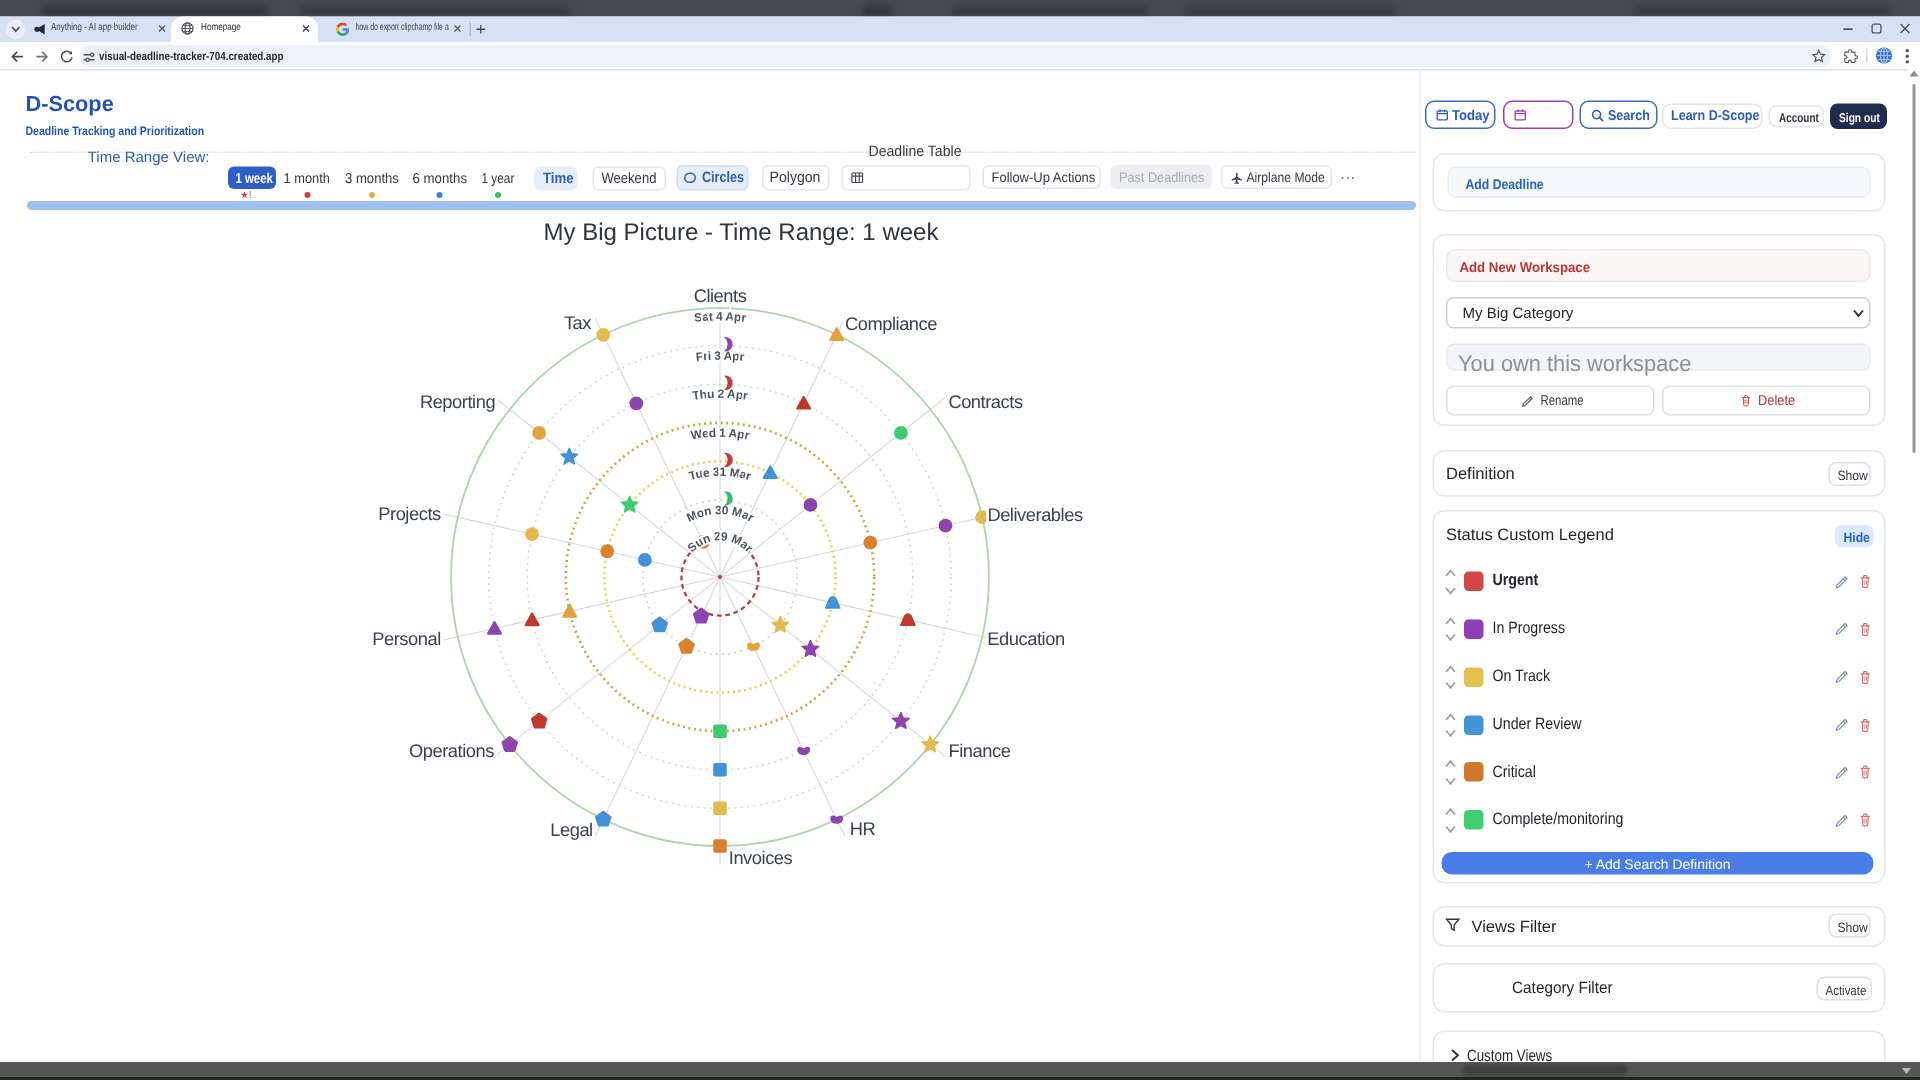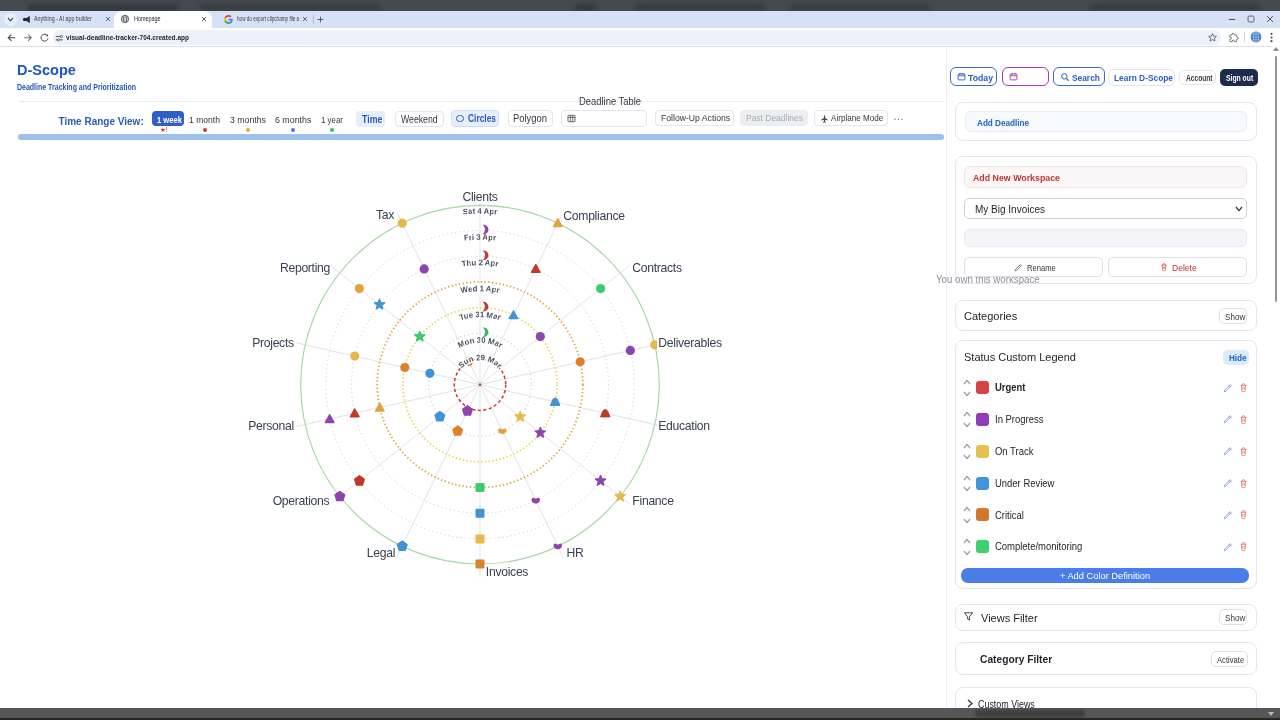--- a/index.html
+++ b/index.html
@@ -116,21 +116,21 @@
       <path d="M15.5 15.5 L21 21" stroke="#2a5cc0" stroke-width="2.6"></path>
     </svg>
 <div class="abs" style="left:1072px;top:71.5px;font-size:9.5px;font-weight:bold;color:#2a5cc0;white-space:nowrap;"><span style="display:inline-block;transform:scaleX(0.88);transform-origin:0 50%">Search</span></div>
 <div class="abs" style="left:1108px;top:69px;width:67px;height:16.5px;background:#fff;border:1px solid #e2e5ea;border-radius:6px;"></div>
 <div class="abs" style="left:1114px;top:72px;font-size:9.5px;font-weight:bold;color:#2a5cc0;white-space:nowrap;"><span style="display:inline-block;transform:scaleX(0.88);transform-origin:0 50%">Learn D-Scope</span></div>
 <div class="abs" style="left:1179px;top:69.5px;width:37px;height:15.5px;background:#fff;border:1px solid #e4e6ea;border-radius:5px;"></div>
 <div class="abs" style="left:1186px;top:72.8px;font-size:8.5px;font-weight:bold;color:#32373f;white-space:nowrap;"><span style="display:inline-block;transform:scaleX(0.78);transform-origin:0 50%">Account</span></div>
 <div class="abs" style="left:1220px;top:69px;width:38px;height:16.5px;background:#1d2b4d;border-radius:5px;"></div>
 <div class="abs" style="left:1225.5px;top:72.6px;font-size:8.5px;font-weight:bold;color:#fff;white-space:nowrap;"><span style="display:inline-block;transform:scaleX(0.8);transform-origin:0 50%">Sign out</span></div>
 <div class="abs" style="left:20px;top:101px;width:924px;border-top:1px dotted #d7dbe2"></div>
-<div class="abs" style="left:58.5px;top:116px;font-size:10px;font-weight:bold;color:#2a5cb4;white-space:nowrap;">Time Range View:</div>
+<div class="abs" style="left:58.5px;top:100px;font-size:10px;font-weight:normal;color:#2a5cb4;white-space:nowrap;">Time Range View:</div>
 <div class="abs" style="left:151.5px;top:110.5px;width:32px;height:15.5px;background:#2e5ec6;border-radius:4px;"></div>
 <div class="abs" style="left:156.5px;top:113.8px;font-size:9.5px;font-weight:bold;color:#fff;white-space:nowrap;"><span style="display:inline-block;transform:scaleX(0.8);transform-origin:0 50%">1 week</span></div>
 <div class="abs" style="left:160px;top:125.5px;font-size:6.5px;font-weight:normal;color:#d23b3b;white-space:nowrap;">★!</div>
 <div class="abs" style="left:189px;top:113.8px;font-size:9.5px;font-weight:normal;color:#33383f;white-space:nowrap;"><span style="display:inline-block;transform:scaleX(0.9);transform-origin:0 50%">1 month</span></div>
 <div class="abs" style="left:202.5px;top:127.5px;width:4.5px;height:4.5px;background:#d23b3b;border-radius:3px;"></div>
 <div class="abs" style="left:229.5px;top:113.8px;font-size:9.5px;font-weight:normal;color:#33383f;white-space:nowrap;"><span style="display:inline-block;transform:scaleX(0.92);transform-origin:0 50%">3 months</span></div>
 <div class="abs" style="left:245.5px;top:127.5px;width:4.5px;height:4.5px;background:#e0b23c;border-radius:3px;"></div>
 <div class="abs" style="left:274.5px;top:113.8px;font-size:9.5px;font-weight:normal;color:#33383f;white-space:nowrap;"><span style="display:inline-block;transform:scaleX(0.93);transform-origin:0 50%">6 months</span></div>
 <div class="abs" style="left:290.5px;top:127.5px;width:4.5px;height:4.5px;background:#3e7fd0;border-radius:3px;"></div>
 <div class="abs" style="left:320.5px;top:113.8px;font-size:9.5px;font-weight:normal;color:#33383f;white-space:nowrap;"><span style="display:inline-block;transform:scaleX(0.83);transform-origin:0 50%">1 year</span></div>
@@ -154,20 +154,21 @@
 <div class="abs" style="left:660.5px;top:113.4px;font-size:9.3px;font-weight:normal;color:#33383f;white-space:nowrap;"><span style="display:inline-block;transform:scaleX(0.93);transform-origin:0 50%">Follow-Up Actions</span></div>
 <div class="abs" style="left:739.5px;top:110.3px;width:68.5px;height:15.5px;background:#eceef2;border-radius:4px;"></div>
 <div class="abs" style="left:745.5px;top:113.4px;font-size:9.3px;font-weight:normal;color:#a6abb3;white-space:nowrap;"><span style="display:inline-block;transform:scaleX(0.91);transform-origin:0 50%">Past Deadlines</span></div>
 <div class="abs" style="left:814px;top:110.3px;width:74px;height:15.5px;background:#fff;border:1px solid #e3e6eb;border-radius:4px;"></div>
 <svg class="abs" style="left:819.5px;top:113.8px;" width="9" height="9" viewBox="0 0 24 24">
       <path d="M21 15 L13.5 10.5 V4.5 a1.5 1.5 0 0 0 -3 0 V10.5 L3 15 v2.5 l7.5 -2.5 v4.5 L8 21.5 v1.5 l4 -1 4 1 V21.5 L13.5 19.5 V15 l7.5 2.5 Z" fill="#41464e"></path>
     </svg>
 <div class="abs" style="left:830.5px;top:113.4px;font-size:9.3px;font-weight:normal;color:#33383f;white-space:nowrap;"><span style="display:inline-block;transform:scaleX(0.87);transform-origin:0 50%">Airplane Mode</span></div>
 <div class="abs" style="left:893px;top:110px;font-size:11px;font-weight:normal;color:#6a7077;white-space:nowrap;">…</div>
 <div class="abs" style="left:18px;top:133.5px;width:926px;height:6.5px;background:#9dc0ee;border-radius:3px;"></div>
+<div class="abs" style="left:0px;top:146.5px;width:988px;text-align:center;font-size:16px;font-weight:500;color:#30343b;white-space:nowrap;">My Big Picture - Time Range: 1 week</div>
 <svg class="abs" style="left:0;top:0" width="960" height="690" viewBox="0 0 960 690" font-family="Liberation Sans, sans-serif">
 <line x1="480" y1="384.7" x2="480" y2="192.7" stroke="#d3d6db" stroke-width="0.7"></line>
 <line x1="480" y1="384.7" x2="563.3" y2="211.7" stroke="#d3d6db" stroke-width="0.7"></line>
 <line x1="480" y1="384.7" x2="630.1" y2="265" stroke="#d3d6db" stroke-width="0.7"></line>
 <line x1="480" y1="384.7" x2="667.2" y2="342" stroke="#d3d6db" stroke-width="0.7"></line>
 <line x1="480" y1="384.7" x2="667.2" y2="427.4" stroke="#d3d6db" stroke-width="0.7"></line>
 <line x1="480" y1="384.7" x2="630.1" y2="504.4" stroke="#d3d6db" stroke-width="0.7"></line>
 <line x1="480" y1="384.7" x2="563.3" y2="557.7" stroke="#d3d6db" stroke-width="0.7"></line>
 <line x1="480" y1="384.7" x2="480" y2="576.7" stroke="#d3d6db" stroke-width="0.7"></line>
 <line x1="480" y1="384.7" x2="396.7" y2="557.7" stroke="#d3d6db" stroke-width="0.7"></line>
@@ -257,39 +258,39 @@
 <text x="385" y="219.3" font-size="12.2" fill="#3a4150" text-anchor="middle" letter-spacing="-0.3" stroke="#fff" stroke-width="4" paint-order="stroke">Tax</text>
 </svg>
 <div class="abs" style="left:946px;top:46px;width:1px;height:662px;background:#eceef2"></div>
 <div class="abs" style="left:955px;top:102px;width:302px;height:39px;background:#fff;border:1px solid #e3e6ea;border-radius:8px;"></div>
 <div class="abs" style="left:965px;top:111px;width:282px;height:21px;background:#f6f9fd;border:1px solid #e7ecf4;border-radius:6px;"></div>
 <div class="abs" style="left:977px;top:116.5px;font-size:9.4px;font-weight:bold;color:#2563c4;white-space:nowrap;"><span style="display:inline-block;transform:scaleX(0.87);transform-origin:0 50%">Add Deadline</span></div>
 <div class="abs" style="left:955px;top:156px;width:302px;height:128px;background:#fff;border:1px solid #e3e6ea;border-radius:8px;"></div>
 <div class="abs" style="left:964px;top:166px;width:283px;height:22px;background:#fbf7f7;border:1px solid #efe7e7;border-radius:6px;"></div>
 <div class="abs" style="left:973px;top:171.5px;font-size:9.4px;font-weight:bold;color:#bd3434;white-space:nowrap;"><span style="display:inline-block;transform:scaleX(0.94);transform-origin:0 50%">Add New Workspace</span></div>
 <div class="abs" style="left:964px;top:198px;width:283px;height:21px;background:#fff;border:1px solid #ccd1d8;border-radius:5px;"></div>
-<div class="abs" style="left:975px;top:203.5px;font-size:10px;font-weight:normal;color:#22262c;white-space:nowrap;">My Big Invoices</div>
+<div class="abs" style="left:975px;top:203.5px;font-size:10px;font-weight:normal;color:#22262c;white-space:nowrap;">My Big Category</div>
 <svg class="abs" style="left:1235px;top:205.5px;" width="8" height="6" viewBox="0 0 8 6">
       <path d="M1 1 L4 4.6 L7 1" stroke="#30343a" stroke-width="1.3" fill="none"></path>
     </svg>
 <div class="abs" style="left:964px;top:229px;width:283px;height:18px;background:#f3f5f8;border:1px solid #e8ebef;border-radius:5px;"></div>
-<div class="abs" style="left:936px;top:233.5px;font-size:10px;font-weight:normal;color:#8a9099;white-space:nowrap;margin-top:40px;"><span style="display:inline-block;transform:scaleX(0.97);transform-origin:0 50%">You own this workspace</span></div>
+<div class="abs" style="left:972px;top:233.5px;font-size:15px;font-weight:normal;color:#8a9099;white-space:nowrap;"><span style="display:inline-block;transform:scaleX(0.97);transform-origin:0 50%">You own this workspace</span></div>
 <div class="abs" style="left:964px;top:257px;width:139px;height:20px;background:#fff;border:1px solid #dcdfe5;border-radius:5px;"></div>
 <svg class="abs" style="left:1014px;top:262.5px;" width="9" height="9" viewBox="0 0 24 24">
       <path d="M3 21 l4 -1 13 -13 -3 -3 -13 13 Z M14 6 l3 3" fill="none" stroke="#565c66" stroke-width="2"></path>
     </svg>
 <div class="abs" style="left:1027px;top:262px;font-size:9.5px;font-weight:normal;color:#32373e;white-space:nowrap;"><span style="display:inline-block;transform:scaleX(0.8);transform-origin:0 50%">Rename</span></div>
 <div class="abs" style="left:1108px;top:257px;width:139px;height:20px;background:#fff;border:1px solid #dcdfe5;border-radius:5px;"></div>
 <svg class="abs" style="left:1160px;top:262px;" width="8" height="10" viewBox="0 0 24 26">
       <path d="M4 7 h16 M9 7 V4.5 a1.5 1.5 0 0 1 1.5 -1.5 h3 a1.5 1.5 0 0 1 1.5 1.5 V7 M6.5 7 l1 15 a2 2 0 0 0 2 1.8 h5 a2 2 0 0 0 2 -1.8 l1 -15" fill="none" stroke="#cc4b44" stroke-width="2"></path>
       <path d="M10 11 v8 M14 11 v8" stroke="#cc4b44" stroke-width="1.8"></path>
     </svg>
 <div class="abs" style="left:1172px;top:262px;font-size:9.5px;font-weight:normal;color:#bd3434;white-space:nowrap;"><span style="display:inline-block;transform:scaleX(0.9);transform-origin:0 50%">Delete</span></div>
 <div class="abs" style="left:955px;top:300px;width:302px;height:31px;background:#fff;border:1px solid #e3e6ea;border-radius:8px;"></div>
-<div class="abs" style="left:964px;top:309.5px;font-size:11px;font-weight:normal;color:#22262c;white-space:nowrap;">Categories</div>
+<div class="abs" style="left:964px;top:309.5px;font-size:11px;font-weight:normal;color:#22262c;white-space:nowrap;">Definition</div>
 <div class="abs" style="left:1219px;top:307.5px;width:28px;height:16px;background:#fff;border:1px solid #dcdfe5;border-radius:5px;"></div>
 <div class="abs" style="left:1225px;top:311.5px;font-size:9px;font-weight:normal;color:#32373e;white-space:nowrap;"><span style="display:inline-block;transform:scaleX(0.9);transform-origin:0 50%">Show</span></div>
 <div class="abs" style="left:955px;top:340px;width:302px;height:249px;background:#fff;border:1px solid #e3e6ea;border-radius:8px;"></div>
 <div class="abs" style="left:964px;top:351px;font-size:11px;font-weight:normal;color:#22262c;white-space:nowrap;">Status Custom Legend</div>
 <div class="abs" style="left:1223px;top:349.5px;width:26px;height:15.5px;background:#dbeafe;border-radius:5px;"></div>
 <div class="abs" style="left:1228.5px;top:353px;font-size:9px;font-weight:bold;color:#2563c4;white-space:nowrap;"><span style="display:inline-block;transform:scaleX(0.9);transform-origin:0 50%">Hide</span></div>
 <svg class="abs" style="left:963px;top:379px;" width="8" height="7" viewBox="0 0 8 7">
       <path d="M1 5 L4 1.5 L7 5" stroke="#9aa0a8" stroke-width="1.2" fill="none"></path>
     </svg>
 <svg class="abs" style="left:963px;top:389.5px;" width="8" height="7" viewBox="0 0 8 7">
@@ -373,30 +374,30 @@
 <div class="abs" style="left:976px;top:540px;width:13px;height:13px;background:#3ed06e;border-radius:3px;"></div>
 <div class="abs" style="left:995px;top:540.2px;font-size:11px;font-weight:normal;color:#22262c;white-space:nowrap;"><span style="display:inline-block;transform:scaleX(0.86);transform-origin:0 50%">Complete/monitoring</span></div>
 <svg class="abs" style="left:1222.5px;top:541.5px;" width="10" height="10" viewBox="0 0 24 24">
       <path d="M3 21 l4 -1 13 -13 -3 -3 -13 13 Z M14 6 l3 3" fill="none" stroke="#7a92c8" stroke-width="2"></path>
     </svg>
 <svg class="abs" style="left:1239px;top:541px;" width="9" height="11" viewBox="0 0 24 26">
       <path d="M4 7 h16 M9 7 V4.5 a1.5 1.5 0 0 1 1.5 -1.5 h3 a1.5 1.5 0 0 1 1.5 1.5 V7 M6.5 7 l1 15 a2 2 0 0 0 2 1.8 h5 a2 2 0 0 0 2 -1.8 l1 -15" fill="none" stroke="#df6a64" stroke-width="2"></path>
       <path d="M10 11 v8 M14 11 v8" stroke="#df6a64" stroke-width="1.8"></path>
     </svg>
 <div class="abs" style="left:961px;top:568px;width:288px;height:15px;background:#4b7de8;border-radius:7px;"></div>
-<div class="abs" style="left:961px;top:570.7px;width:288px;text-align:center;font-size:9.3px;font-weight:normal;color:#fff;white-space:nowrap;">+ Add Color Definition</div>
+<div class="abs" style="left:961px;top:570.7px;width:288px;text-align:center;font-size:9.3px;font-weight:normal;color:#fff;white-space:nowrap;">+ Add Search Definition</div>
 <div class="abs" style="left:955px;top:604px;width:302px;height:27px;background:#fff;border:1px solid #e3e6ea;border-radius:8px;"></div>
 <svg class="abs" style="left:963px;top:611px;" width="11" height="11" viewBox="0 0 24 24">
       <path d="M3 4 h18 L14 12.5 V20 l-4 -2.5 V12.5 Z" fill="none" stroke="#30343a" stroke-width="2"></path>
     </svg>
 <div class="abs" style="left:981px;top:611.5px;font-size:11px;font-weight:normal;color:#22262c;white-space:nowrap;">Views Filter</div>
 <div class="abs" style="left:1219px;top:609px;width:28px;height:16px;background:#fff;border:1px solid #dcdfe5;border-radius:5px;"></div>
 <div class="abs" style="left:1225px;top:613px;font-size:9px;font-weight:normal;color:#32373e;white-space:nowrap;"><span style="display:inline-block;transform:scaleX(0.9);transform-origin:0 50%">Show</span></div>
 <div class="abs" style="left:955px;top:642px;width:302px;height:33px;background:#fff;border:1px solid #e3e6ea;border-radius:8px;"></div>
-<div class="abs" style="left:980px;top:653px;font-size:11px;font-weight:bold;color:#22262c;white-space:nowrap;"><span style="display:inline-block;transform:scaleX(0.93);transform-origin:0 50%">Category Filter</span></div>
+<div class="abs" style="left:1008px;top:653px;font-size:11px;font-weight:normal;color:#22262c;white-space:nowrap;"><span style="display:inline-block;transform:scaleX(0.93);transform-origin:0 50%">Category Filter</span></div>
 <div class="abs" style="left:1211px;top:650.5px;width:37px;height:16px;background:#fff;border:1px solid #dcdfe5;border-radius:5px;"></div>
 <div class="abs" style="left:1217px;top:654.5px;font-size:9px;font-weight:normal;color:#32373e;white-space:nowrap;"><span style="display:inline-block;transform:scaleX(0.85);transform-origin:0 50%">Activate</span></div>
 <div class="abs" style="left:955px;top:687px;width:302px;height:30px;background:#fff;border:1px solid #e3e6ea;border-radius:8px;"></div>
 <svg class="abs" style="left:967px;top:699px;" width="6" height="9" viewBox="0 0 6 9">
       <path d="M1 1 L5 4.5 L1 8" stroke="#30343a" stroke-width="1.3" fill="none"></path>
     </svg>
 <div class="abs" style="left:978px;top:697.5px;font-size:11px;font-weight:normal;color:#22262c;white-space:nowrap;"><span style="display:inline-block;transform:scaleX(0.81);transform-origin:0 50%">Custom Views</span></div>
 <div class="abs" style="left:1272px;top:46px;width:8px;height:662px;background:#fff;border-radius:0px;"></div>
 <div class="abs" style="left:1274.5px;top:56px;width:2.5px;height:246px;background:#90959b;border-radius:1px;"></div>
 <div class="abs" style="left:1273px;top:47px;width:0;height:0;border-left:3px solid transparent;border-right:3px solid transparent;border-bottom:4px solid #888d93"></div>

